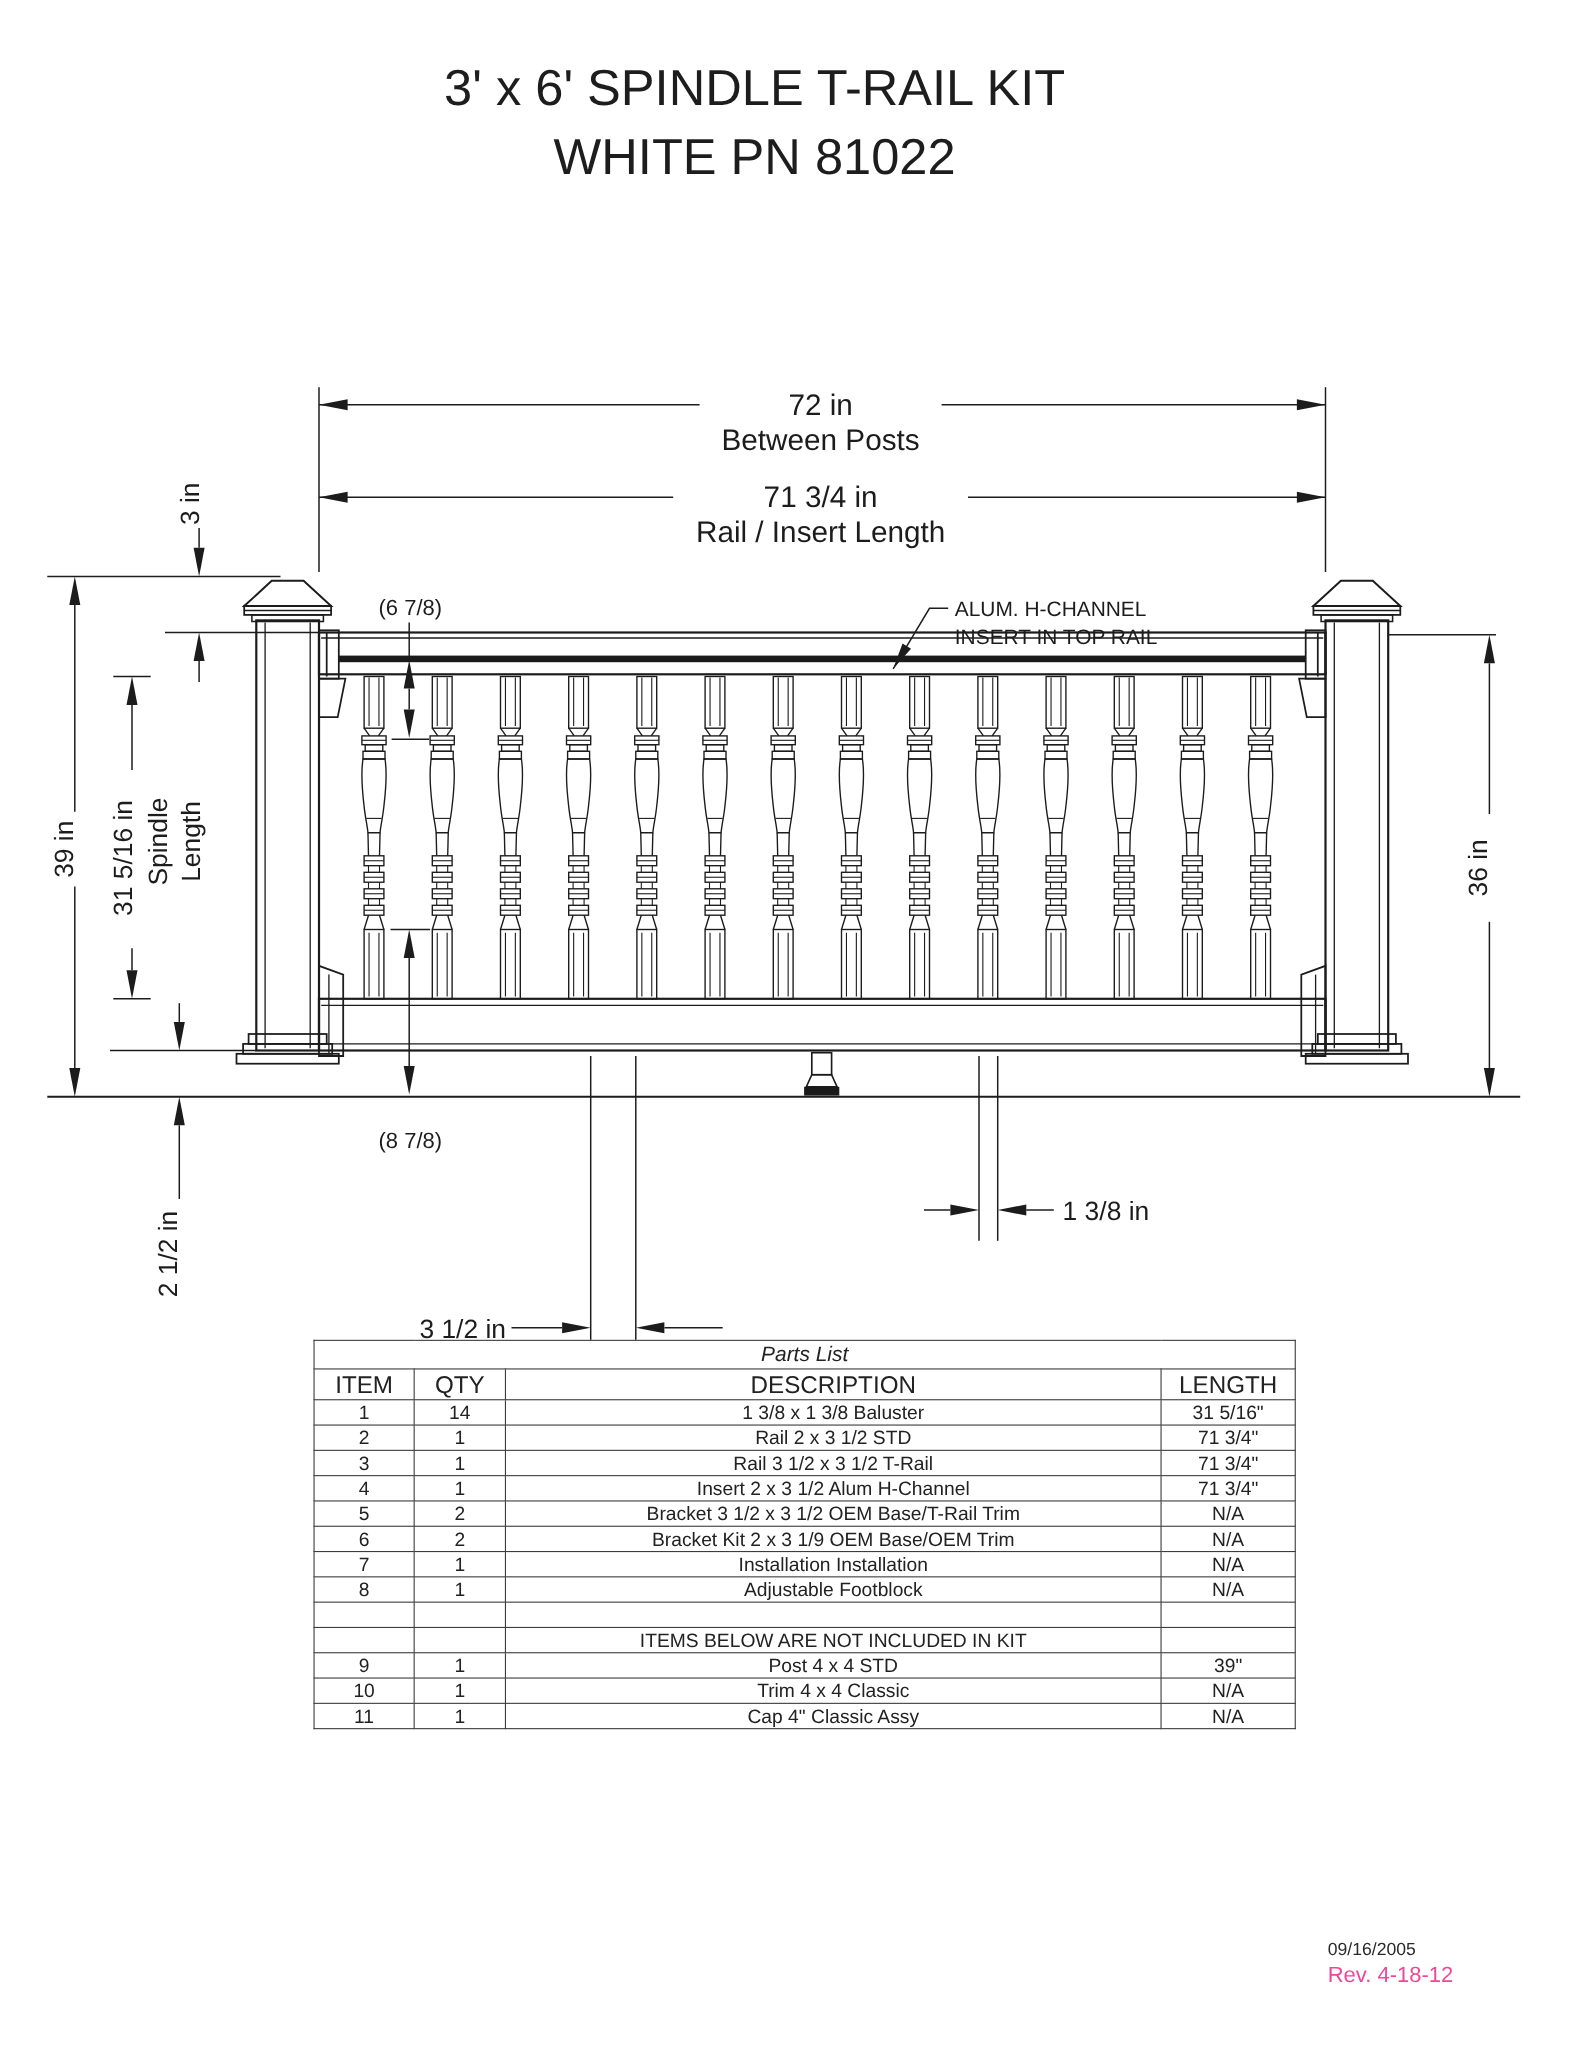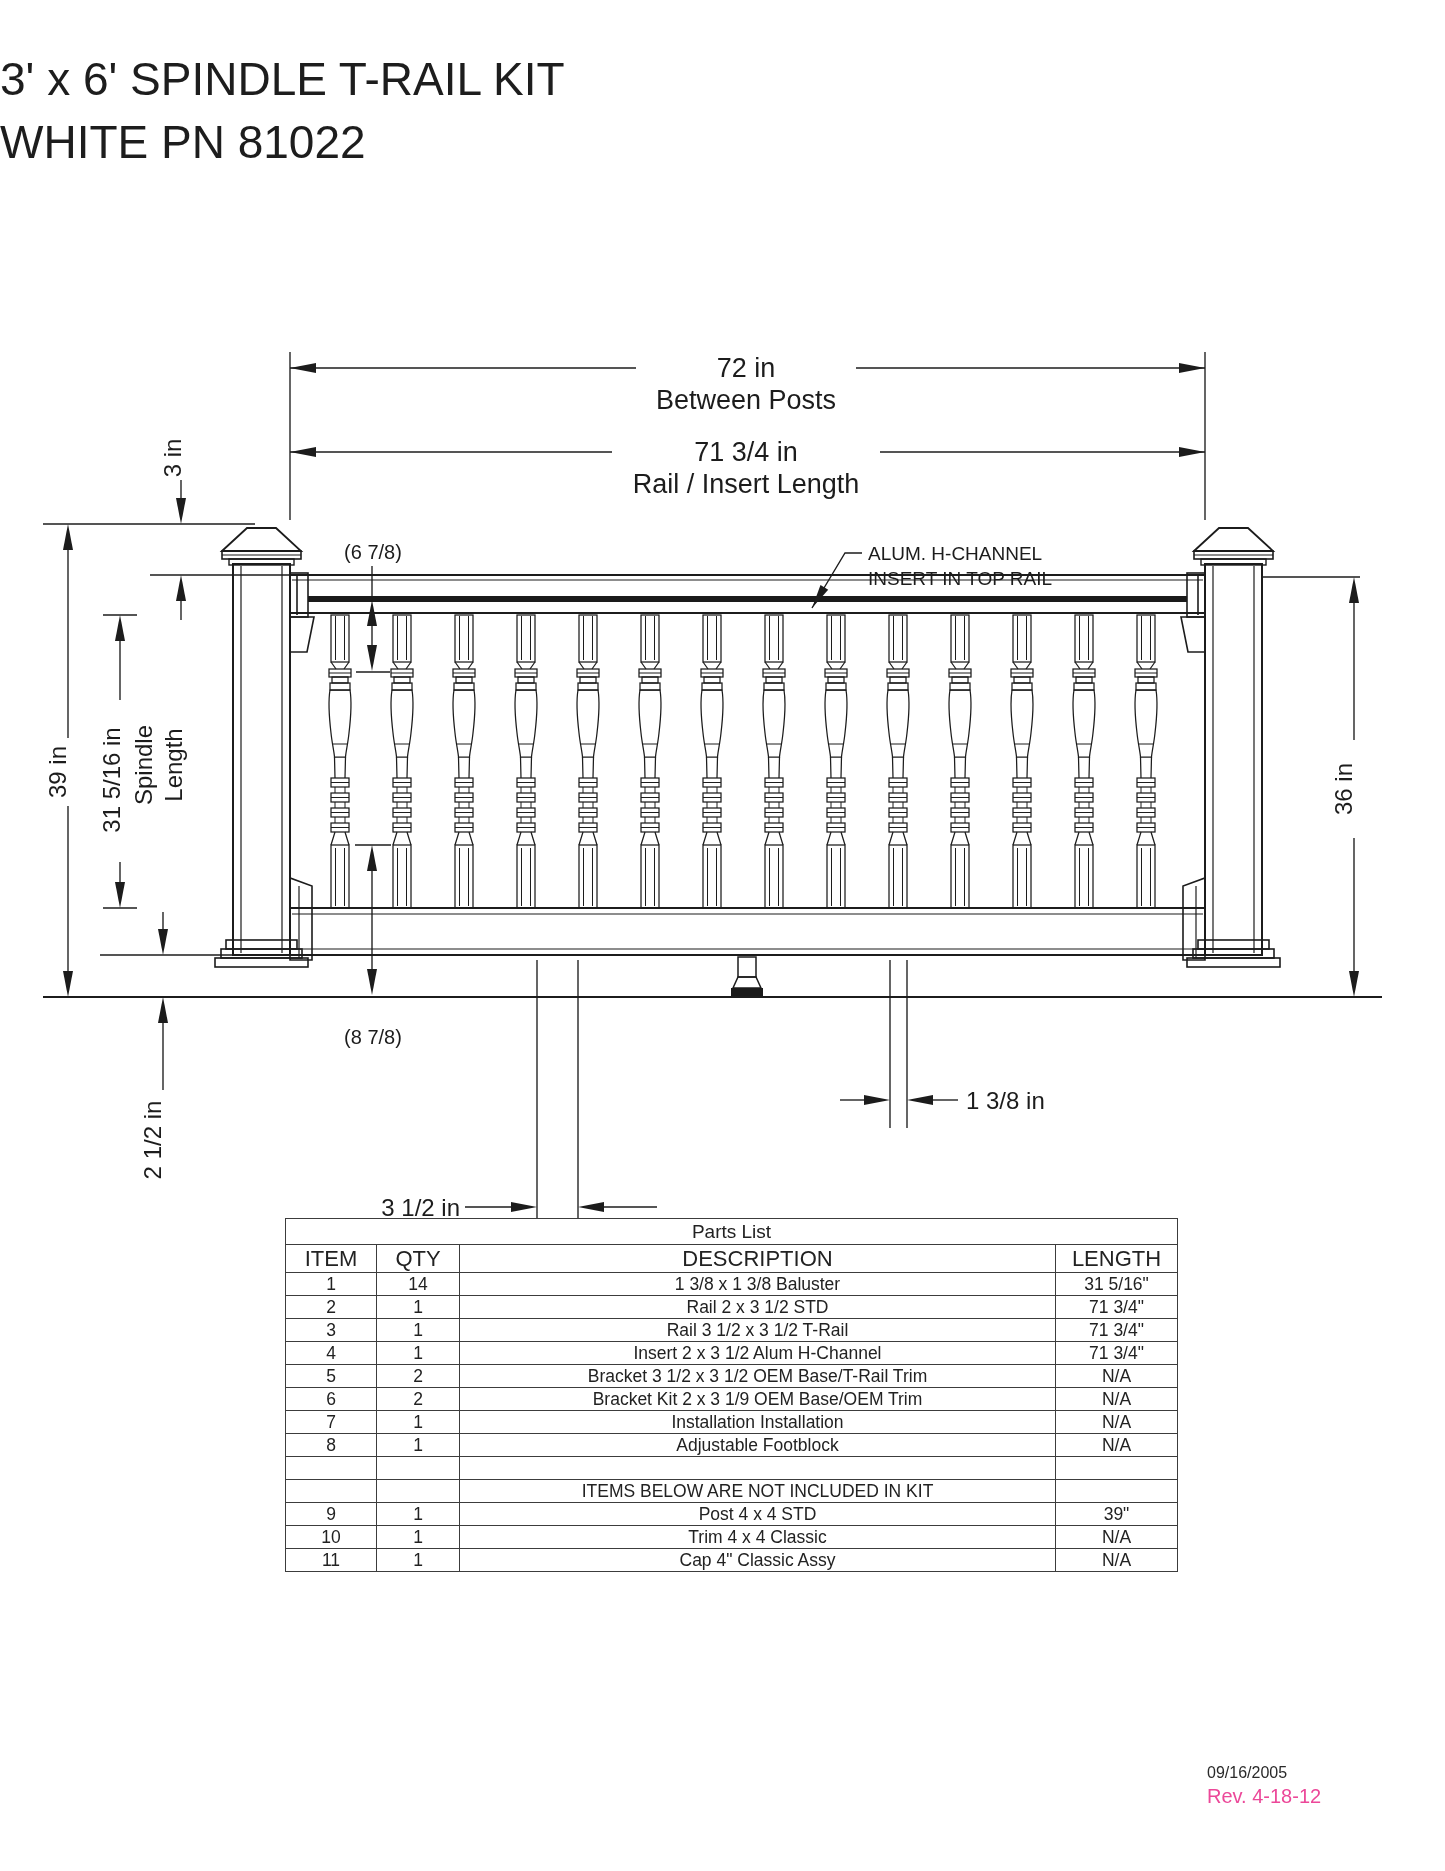--- a/index.html
+++ b/index.html
@@ -1,36 +1,36 @@
 <!DOCTYPE html>
 <html><head>
 <meta charset="utf-8">
 <style>
   html,body{margin:0;padding:0;background:#ffffff;}
   .page{
     position:relative;width:1445px;height:1871px;background:#ffffff;overflow:hidden;
     font-family:"Liberation Sans", sans-serif;color:#1d1d1d;
   }
   .title-block{
-    position:absolute;left:0;top:48px;width:1372px;text-align:left;
+    position:absolute;left:0;top:48px;width:1372px;text-align:center;
     font-size:46px;line-height:63px;font-weight:400;color:#1d1d1d;letter-spacing:0;
   }
   svg.drawing{position:absolute;left:0;top:0;}
   svg.drawing text{font-family:"Liberation Sans", sans-serif;fill:#1c1c1c;}
   .dim-text{font-size:27px;}
   .dim-text-sm{font-size:20px;}
   .dim-text-med{font-size:24px;}
   .callout-text{font-size:19px;}
   .parts-table{position:absolute;left:285px;top:1218px;}
   table.parts{border-collapse:collapse;table-layout:fixed;width:892px;background:#fff;}
   table.parts td{
     border:1.4px solid #3c3c3c;font-size:17.5px;color:#222;
     padding:0 7px;height:22px;line-height:1.05;overflow:hidden;white-space:nowrap;
   }
-  table.parts td.tbl-title{height:25px;text-align:center;font-size:19px;}
+  table.parts td.tbl-title{height:25px;text-align:center;font-size:19px;font-style:italic;}
   table.parts tr.hdr td{height:27px;text-align:center;font-size:22px;}
   td.c{text-align:center;}
   td.l{text-align:center;}
   .footer-block{position:absolute;left:1207px;top:1764px;}
   .footer-date{font-size:16px;color:#2a2a2a;}
   .footer-rev{font-size:20px;color:#ec4899;margin-top:3px;}
 </style>
 </head>
 <body>
 

